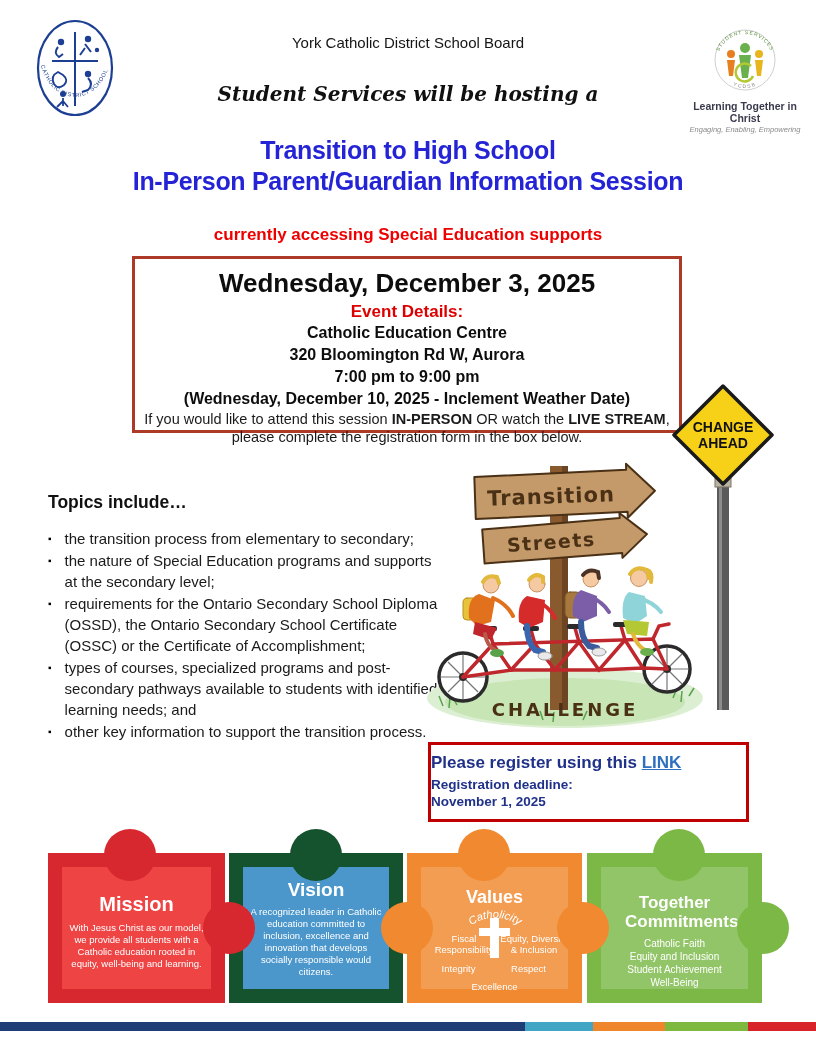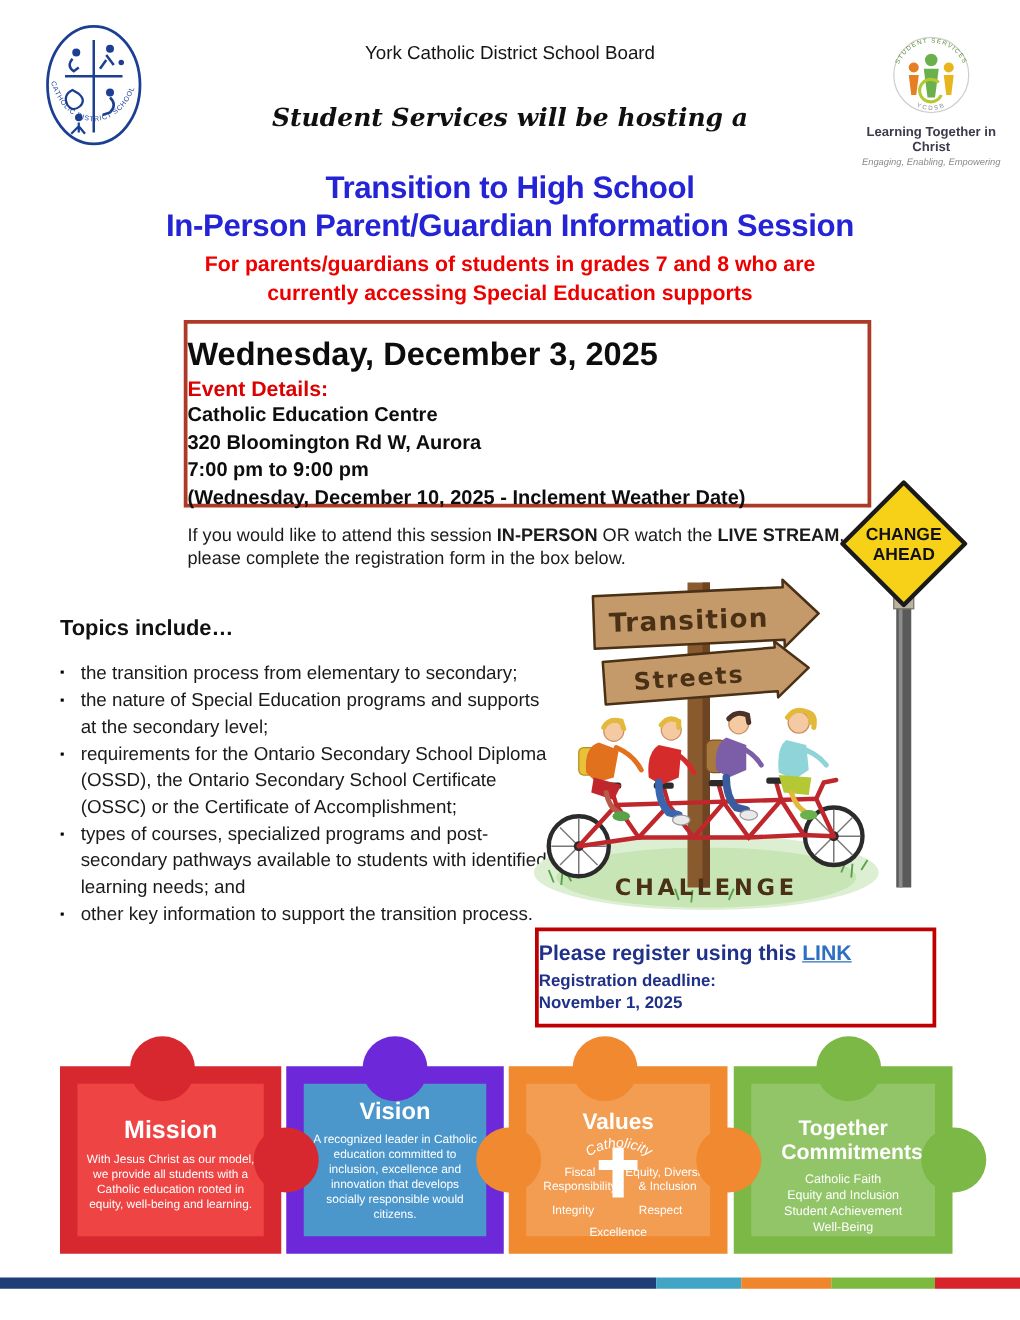--- a/index.html
+++ b/index.html
@@ -20,26 +20,26 @@
             color:#ee0000;font-size:17px;line-height:22px;}
   .subtitle1{top:201px;}
   .subtitle2{top:224px;}
 
   .logo-left{position:absolute;left:25px;top:14px;}
   .logo-right{position:absolute;left:683px;top:22px;width:124px;text-align:center;}
   .logo-right .caption{font-size:10.5px;font-weight:bold;color:#3b3b4d;margin-top:2px;}
   .logo-right .tagline{font-size:7.5px;font-style:italic;color:#8a8a8a;margin-top:1px;}
 
   
-  .event-box{position:absolute;left:147px;top:256px;width:550px;height:150px;
-             border:3px solid #ad3a26;box-sizing:border-box;text-align:left;background:#fff;}
+  .event-box{position:absolute;left:132px;top:256px;width:550px;height:177px;
+             border:3px solid #ad3a26;box-sizing:border-box;text-align:center;background:#fff;}
   .event-date{margin-top:9px;font-size:26px;font-weight:bold;color:#0d0d0d;}
   .event-details-label{font-size:17px;font-weight:bold;color:#dd0000;margin-top:3px;}
   .event-line{font-size:16px;font-weight:bold;line-height:22px;color:#0d0d0d;}
-  .event-note{font-size:14.5px;margin-top:10px;line-height:18px;color:#1a1a1a;}
+  .event-note{font-size:14.5px;line-height:18px;color:#1a1a1a;}
 
   
   .sign-svg{position:absolute;left:660px;top:380px;z-index:5;}
 
   
   .topics-heading{position:absolute;left:48px;top:492px;font-size:17.5px;font-weight:bold;}
   .topics-list{position:absolute;left:48px;top:528px;width:398px;}
   .topic-item{display:flex;font-size:15px;line-height:21px;margin-bottom:1px;color:#1a1a1a;}
   .topic-item .bullet{font-size:10px;line-height:21px;margin-right:13px;flex:0 0 auto;color:#000;}
 
@@ -53,21 +53,21 @@
   .reg-link{color:#2d6fc0;text-decoration:underline;cursor:pointer;}
   .reg-line2{font-size:13.5px;font-weight:bold;color:#203189;line-height:17px;margin-top:3px;}
   .reg-line3{font-size:13.5px;font-weight:bold;color:#203189;line-height:17px;}
 
   
   .piece-body{position:absolute;top:853px;height:150px;z-index:1;}
   .piece-tab{position:absolute;width:52px;height:52px;border-radius:50%;z-index:2;}
   .piece-inner{position:absolute;left:14px;right:14px;top:14px;bottom:14px;
                color:#fff;text-align:center;z-index:3;}
   .p-red  {background:#d7282f;} .p-red-i  {background:#ef4444;}
-  .p-blue {background:#6d28d9;} .p-blue-i {background:#4b97cc;}
+  .p-blue {background:#14532d;} .p-blue-i {background:#4b97cc;}
   .p-orng {background:#f0892f;} .p-orng-i {background:#f39d52;}
   .p-grn  {background:#7bb845;} .p-grn-i  {background:#92c567;}
   .piece-title{font-weight:bold;}
   .piece-text{font-size:9.5px;line-height:12px;}
   .values-word{position:absolute;font-size:9.5px;line-height:11px;color:#fff;}
 
   
   .footer-script{position:absolute;top:1058px;font-family:"DejaVu Serif",serif;
                  font-style:italic;font-weight:bold;font-size:13px;color:#0c0c0c;}
   .website{left:75px;}
@@ -126,21 +126,20 @@
       </text>
     </svg>
     <div class="caption">Learning Together in Christ</div>
     <div class="tagline">Engaging, Enabling, Empowering</div>
   </div>
 
   <div class="board-name">York Catholic District School Board</div>
   <div class="script-intro">Student Services will be hosting a</div>
   <div class="title title1">Transition to High School</div>
   <div class="title title2">In-Person Parent/Guardian Information Session</div>
-  <div class="subtitle subtitle1">For parents/guardians of students in grades 7 and 8 who are</div>
   <div class="subtitle subtitle2">currently accessing Special Education supports</div>
 
   <div class="event-box">
     <div class="event-date">Wednesday, December 3, 2025</div>
     <div class="event-details-label">Event Details:</div>
     <div class="event-line">Catholic Education Centre</div>
     <div class="event-line">320 Bloomington Rd W, Aurora</div>
     <div class="event-line">7:00 pm to 9:00 pm</div>
     <div class="event-line">(Wednesday, December 10, 2025 - Inclement Weather Date)</div>
     <div class="event-note">

